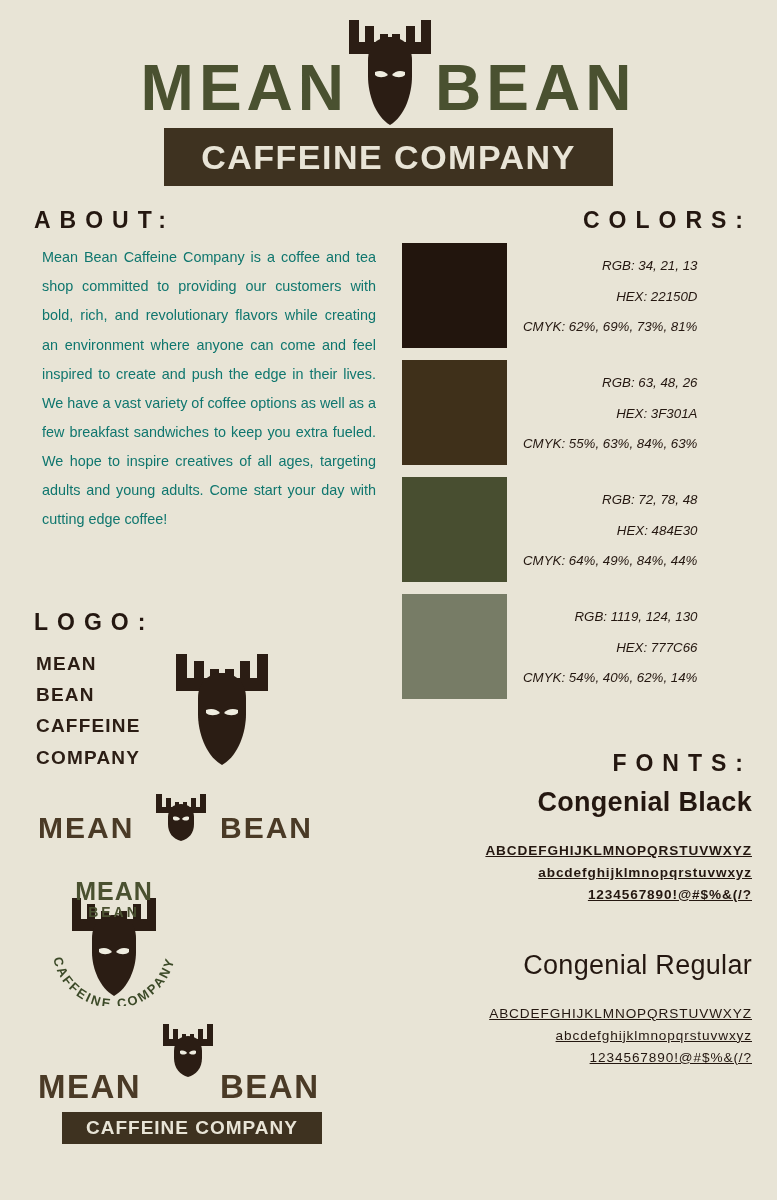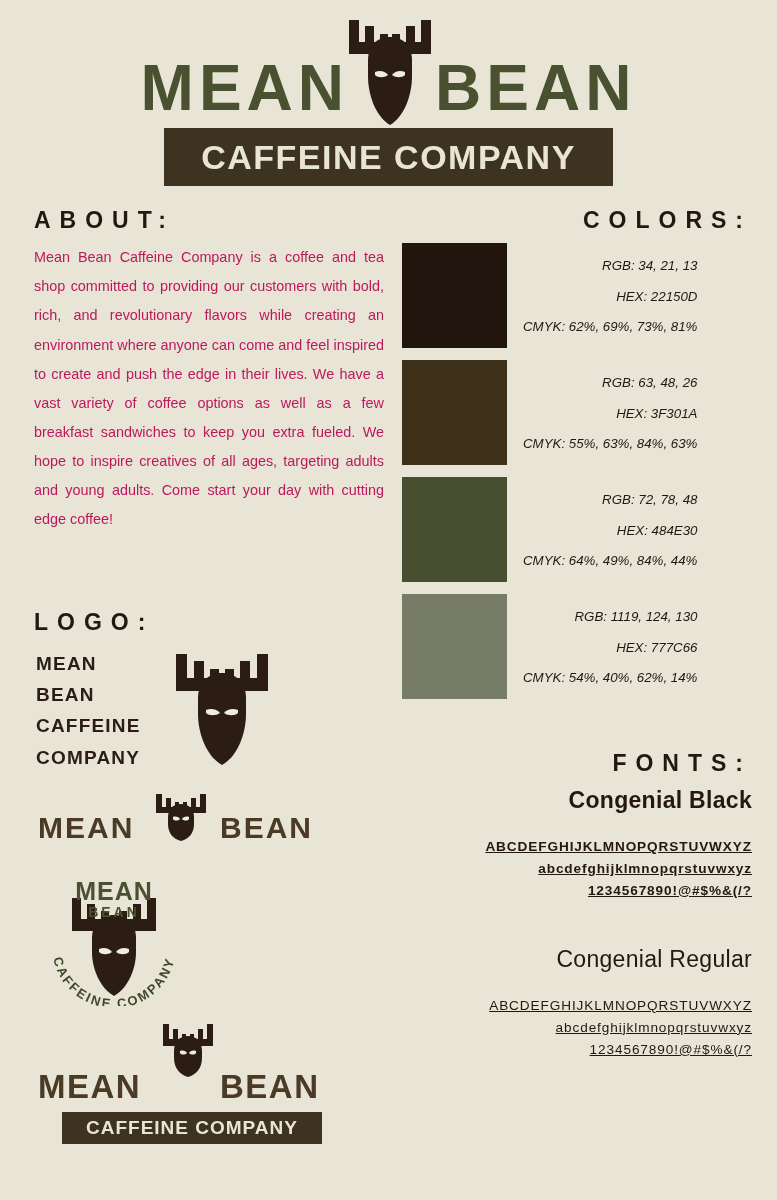--- a/index.html
+++ b/index.html
@@ -39,22 +39,22 @@
   .col-left  { position:absolute; left:34px;  top:0;  width:350px; }
   .col-right { position:absolute; left:402px; top:0;  width:350px;text-align:right; }
 
   .section-head {
     font-size:23px; font-weight:bold; letter-spacing:9px;
     color:#241710; margin:0 0 10px 0; line-height:1.1;
   }
 
   
   .about-body {
-    font-size:14.4px; line-height:2.02; color:#be185d;
-    text-align:justify; margin:0;
+    font-size:14.4px; line-height:2.02; color:#0f766e;
+    text-align:justify; margin:8px;
   }
 
   
   .logo-section { margin-top:76px; }
   .logo-v1 { position:relative; height:128px; margin-top:6px; }
   .logo-v1-text {
     position:absolute; left:2px; top:2px;
     font-size:19px; font-weight:bold; letter-spacing:1.2px;
     line-height:1.65; color:#2b1d14;
   }
@@ -91,21 +91,21 @@
   .swatch-row { display:flex; align-items:flex-start; margin-bottom:12px; }
   .swatch { width:105px; height:105px; flex:0 0 105px; }
   .swatch-info {
     margin-left:16px; padding-top:8px;
     font-size:13.3px; line-height:2.28; color:#241710;
   }
   .swatch-info div { white-space:nowrap;font-style:italic; }
 
   
   .fonts-section { margin-top:52px; }
-  .font-name { font-size:23px; font-weight:bold; color:#241710; margin:10px 0 22px 0; letter-spacing:0.3px; }
+  .font-name { font-size:27px; font-weight:bold; color:#241710; margin:10px 0 22px 0; letter-spacing:0.3px; }
   .font-name.regular { font-weight:normal; margin-top:44px; }
   .specimen { font-size:13.6px; line-height:1.62; color:#241710; letter-spacing:0.9px; }
   .specimen.bold { font-weight:bold; }
   .specimen div { white-space:nowrap;text-decoration:underline; }
 </style>
 </head>
 <body>
 
 <div class="header">
 

